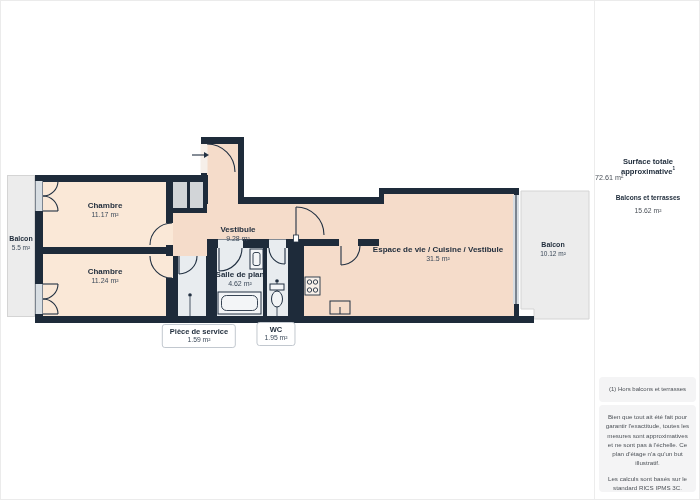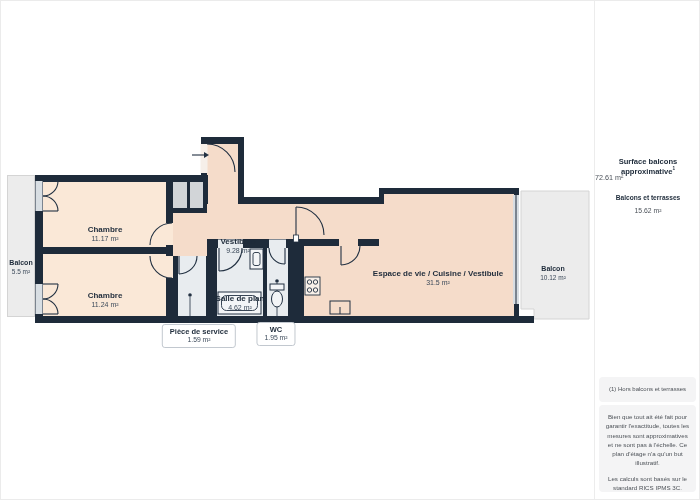--- a/index.html
+++ b/index.html
@@ -2,21 +2,21 @@
 <html><head>
 <meta charset="utf-8">
 <style>
   html,body{margin:0;padding:0;background:#fff;}
   .page{position:relative;width:700px;height:500px;background:#ffffff;
         box-sizing:border-box;border:1px solid #ebebeb;overflow:hidden;
         font-family:"Liberation Sans", sans-serif;color:#1e2b3a;}
   .plan-svg{position:absolute;left:0;top:0;}
   .room-label{position:absolute;transform:translateX(-50%);text-align:center;
               line-height:1.15;white-space:nowrap;pointer-events:none;}
-  .room-label .rname{display:block;font-weight:700;font-size:8px;color:#1e2b3a;margin-top:24px;}
+  .room-label .rname{display:block;font-weight:700;font-size:8px;color:#1e2b3a;}
   .room-label .rarea{display:block;font-size:7px;color:#3c4a5a;margin-top:1px;}
   .room-label.small .rname{font-size:7px;}
   .room-label.small .rarea{font-size:6.5px;}
   .callout{position:absolute;transform:translateX(-50%);background:#ffffff;
            border:1px solid #c2c8cf;border-radius:3px;padding:2px 7px 3px 7px;
            text-align:center;line-height:1.2;white-space:nowrap;}
   .callout .rname{display:block;font-weight:700;font-size:7.5px;color:#1e2b3a;}
   .callout .rarea{display:block;font-size:6.8px;color:#3c4a5a;}
   .sidebar{position:absolute;left:593px;top:0;width:107px;height:500px;
            border-left:1px solid #ececec;box-sizing:border-box;background:#fff;}
@@ -155,21 +155,21 @@
     <span class="rarea">5.5 m²</span>
   </div>
   <div class="room-label" style="left:104px;top:200px;">
     <span class="rname">Chambre</span>
     <span class="rarea">11.17 m²</span>
   </div>
   <div class="room-label" style="left:104px;top:266px;">
     <span class="rname">Chambre</span>
     <span class="rarea">11.24 m²</span>
   </div>
-  <div class="room-label" style="left:237px;top:212px;">
+  <div class="room-label" style="left:237px;top:224px;">
     <span class="rname">Vestibule</span>
     <span class="rarea">9.28 m²</span>
   </div>
   <div class="room-label" style="left:239px;top:269px;">
     <span class="rname">Salle de plan</span>
     <span class="rarea">4.62 m²</span>
   </div>
   <div class="room-label" style="left:437px;top:244px;">
     <span class="rname">Espace de vie / Cuisine / Vestibule</span>
     <span class="rarea">31.5 m²</span>
@@ -183,21 +183,21 @@
     <span class="rname">Pièce de service</span>
     <span class="rarea">1.59 m²</span>
   </div>
   <div class="callout" style="left:275px;top:321px;">
     <span class="rname">WC</span>
     <span class="rarea">1.95 m²</span>
   </div>
 
   <div class="sidebar">
     <div class="sb-title">
-      <span>Surface balcons approximative</span><sup>1</sup>
+      <span>Surface totale approximative</span><sup>1</sup>
     </div>
     <div class="sb-total">72.61 m²</div>
     <div class="sb-balc-label">Balcons et terrasses</div>
     <div class="sb-balc-value">15.62 m²</div>
 
     <div class="sb-box footnote">
       <span>(1) Hors balcons et terrasses</span>
     </div>
 
     <div class="sb-box legal">

